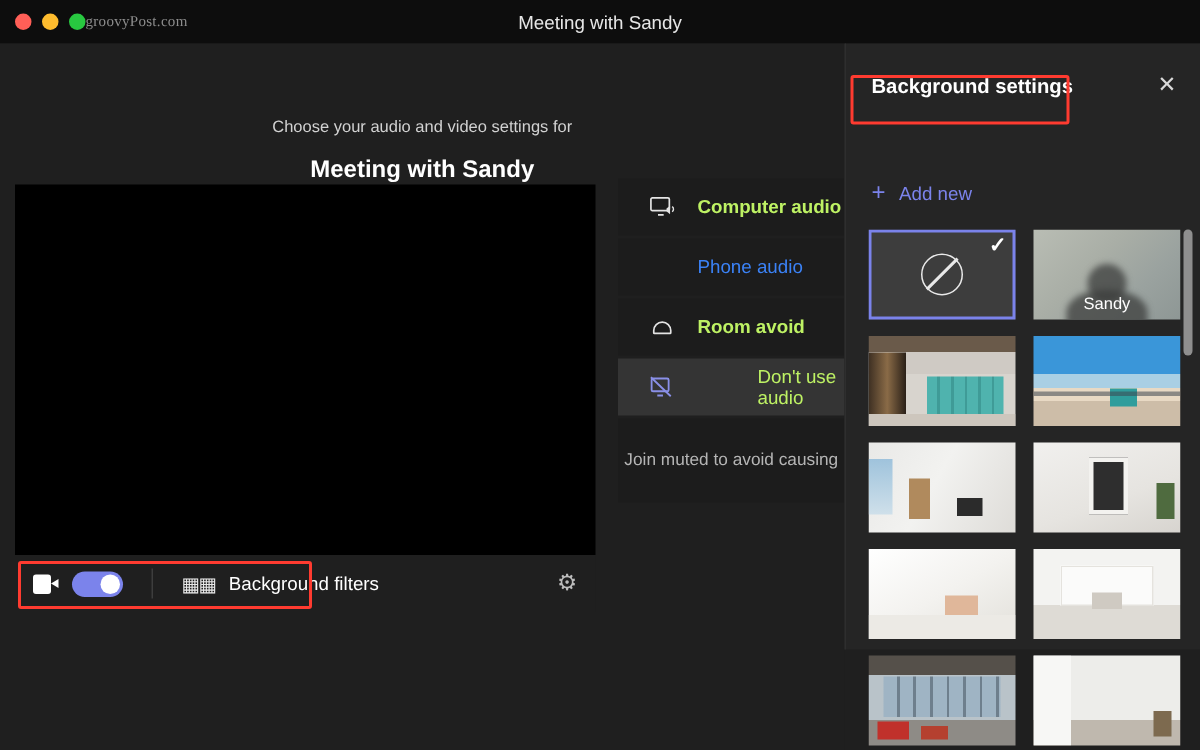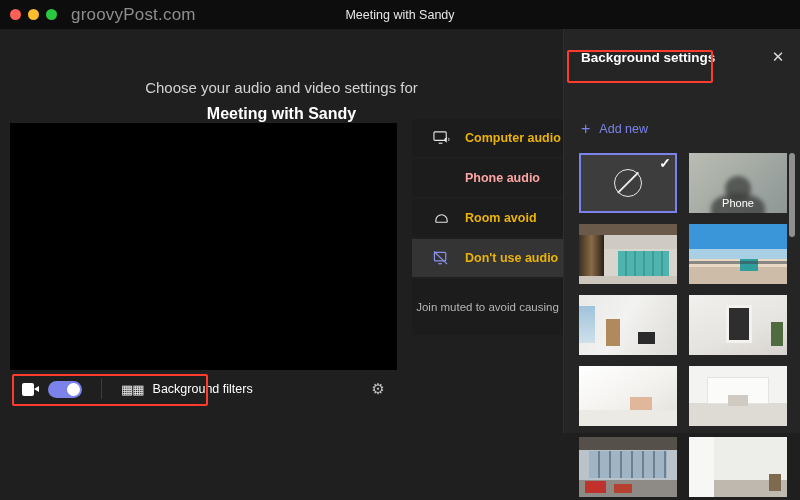--- a/index.html
+++ b/index.html
@@ -15,34 +15,34 @@
   .titlebar {
     position: absolute; left: 0; top: 0; width: 800px; height: 29px;
     background: #0d0d0d; display: flex; align-items: center;
   }
   .lights { display: flex; gap: 7px; margin-left: 10px; }
   .light { width: 11px; height: 11px; border-radius: 50%; }
   .light.red { background: #ff5f57; }
   .light.yellow { background: #febc2e; }
   .light.green { background: #28c840; }
   .watermark {
-    margin-left: 14px; color: #8d8d8d; font-size: 17px;
-    font-family: Liberation Sans, sans-serif; letter-spacing: .2px;
+    color: #8d8d8d; font-size: 10px;
+    font-family: Liberation Serif, serif; letter-spacing: .2px;
   }
   .win-title {
     position: absolute; left: 0; top: 0; width: 800px; height: 29px;
     display: flex; align-items: center; justify-content: center;
     color: #e6e6e6; font-size: 12.5px; pointer-events: none;
   }
 
   
   .stage { position: absolute; left: 0; top: 29px; width: 563px; height: 471px; background: #1f1f1f; }
   .prompt {
     position: absolute; left: 0; top: 50px; width: 563px;
-    text-align: center; color: #d2d2d2; font-size: 15px;
+    text-align: center; color: #d2d2d2; font-size: 11px;
   }
   .meeting-name {
     position: absolute; left: 0; top: 76px; width: 563px;
     text-align: center; color: #ffffff; font-size: 16px; font-weight: bold;
   }
 
   
   .preview {
     position: absolute; left: 10px; top: 123px; width: 387px; height: 247px;
     background: #000000;
@@ -81,23 +81,23 @@
   }
 
   
   .audio-list { position: absolute; left: 412px; top: 119px; width: 151px; }
   .audio-row {
     height: 38px; display: flex; align-items: center; background: #1c1c1c;
     margin-bottom: 2px; padding-left: 20px; gap: 14px; cursor: pointer;
   }
   .audio-row.selected { background: #343434; }
   .audio-row.disabled { cursor: default; }
-  .audio-row .label { font-size: 12.5px; color: #eab308; font-weight: bold; }
-  .audio-row.disabled .label { color: #fca5a5; font-weight: bold; }
-  .audio-row.selected .label { font-weight: bold; }
+  .audio-row .label { font-size: 12.5px; color: #bef264; font-weight: bold; }
+  .audio-row.disabled .label { color: #3b82f6; font-weight: normal; }
+  .audio-row.selected .label { font-weight: normal; margin-left: 40px; }
   .opt-icon { width: 19px; height: 17px; flex: 0 0 19px; }
   .note-row {
     height: 56px; display: flex; align-items: center; justify-content: center;
     background: #1c1c1c; color: #b5b5b5; font-size: 11.5px; overflow: hidden;
     white-space: nowrap; padding: 0 6px; text-align: center;
   }
 
   
   .panel {
     position: absolute; left: 563px; top: 29px; width: 237px; height: 404px;
@@ -257,21 +257,21 @@
     <div class="grid">
 
       <div class="thumb selected">
         <span class="no-bg-glyph"></span>
         <span class="check">✓</span>
       </div>
 
       <div class="thumb" style="background:linear-gradient(135deg,#b9bdb4 0%,#a9aea6 40%,#9aa29f 70%,#8e9795 100%);">
         <span class="blur-person"></span>
         <span class="blur-shoulders"></span>
-        <span class="blur-caption">Phone</span>
+        <span class="blur-caption">Sandy</span>
       </div>
 
       <div class="thumb" style="background:
              linear-gradient(to bottom,#6a5a4a 0 18%,#cfcac4 18% 42%,#d8d4ce 42% 100%);">
         <span style="position:absolute;left:0;top:18%;width:26%;height:70%;background:linear-gradient(90deg,#3d2f22,#8a6b47,#2a2018);"></span>
         <span style="position:absolute;left:40%;top:45%;width:52%;height:42%;background:repeating-linear-gradient(90deg,#4fb3ae 0 7px,#3f9b97 7px 9px);"></span>
         <span style="position:absolute;left:0;bottom:0;width:100%;height:13%;background:#cdc6bd;"></span>
       </div>
 
       <div class="thumb" style="background:linear-gradient(to bottom,#3a96d9 0 42%,#a9cfe4 42% 58%,#e8d9c4 58% 72%,#cdbda8 72% 100%);">

